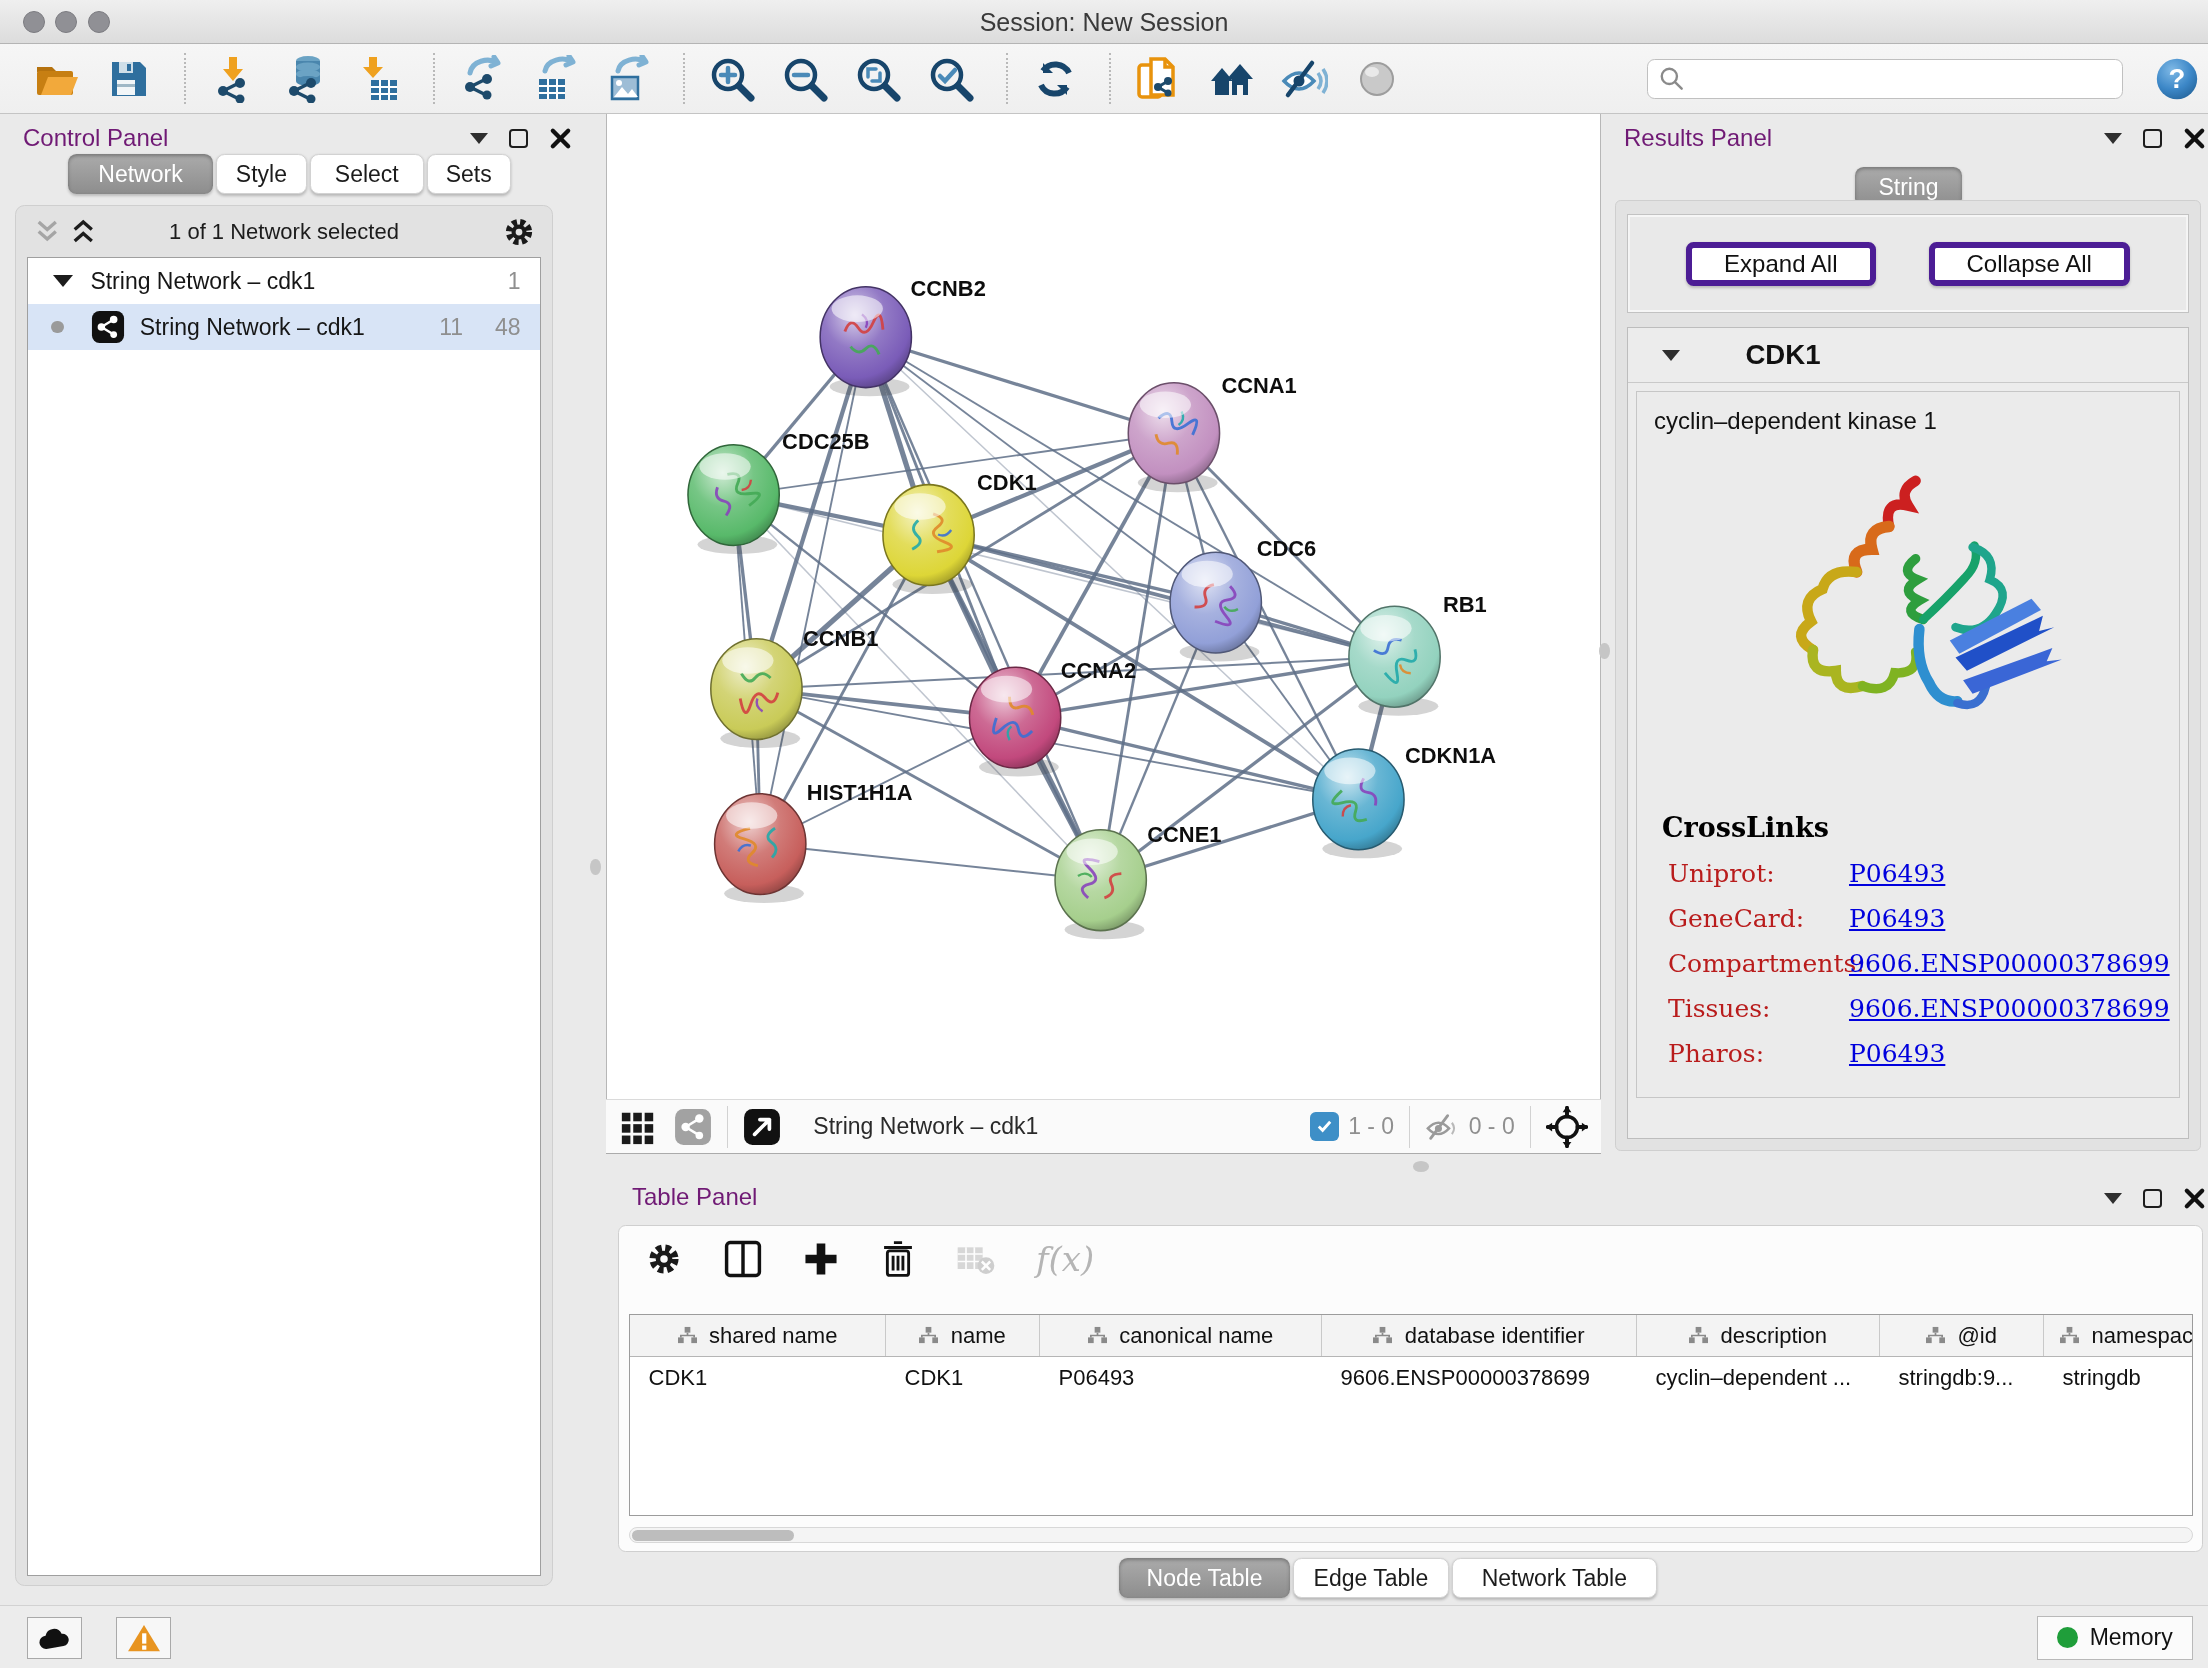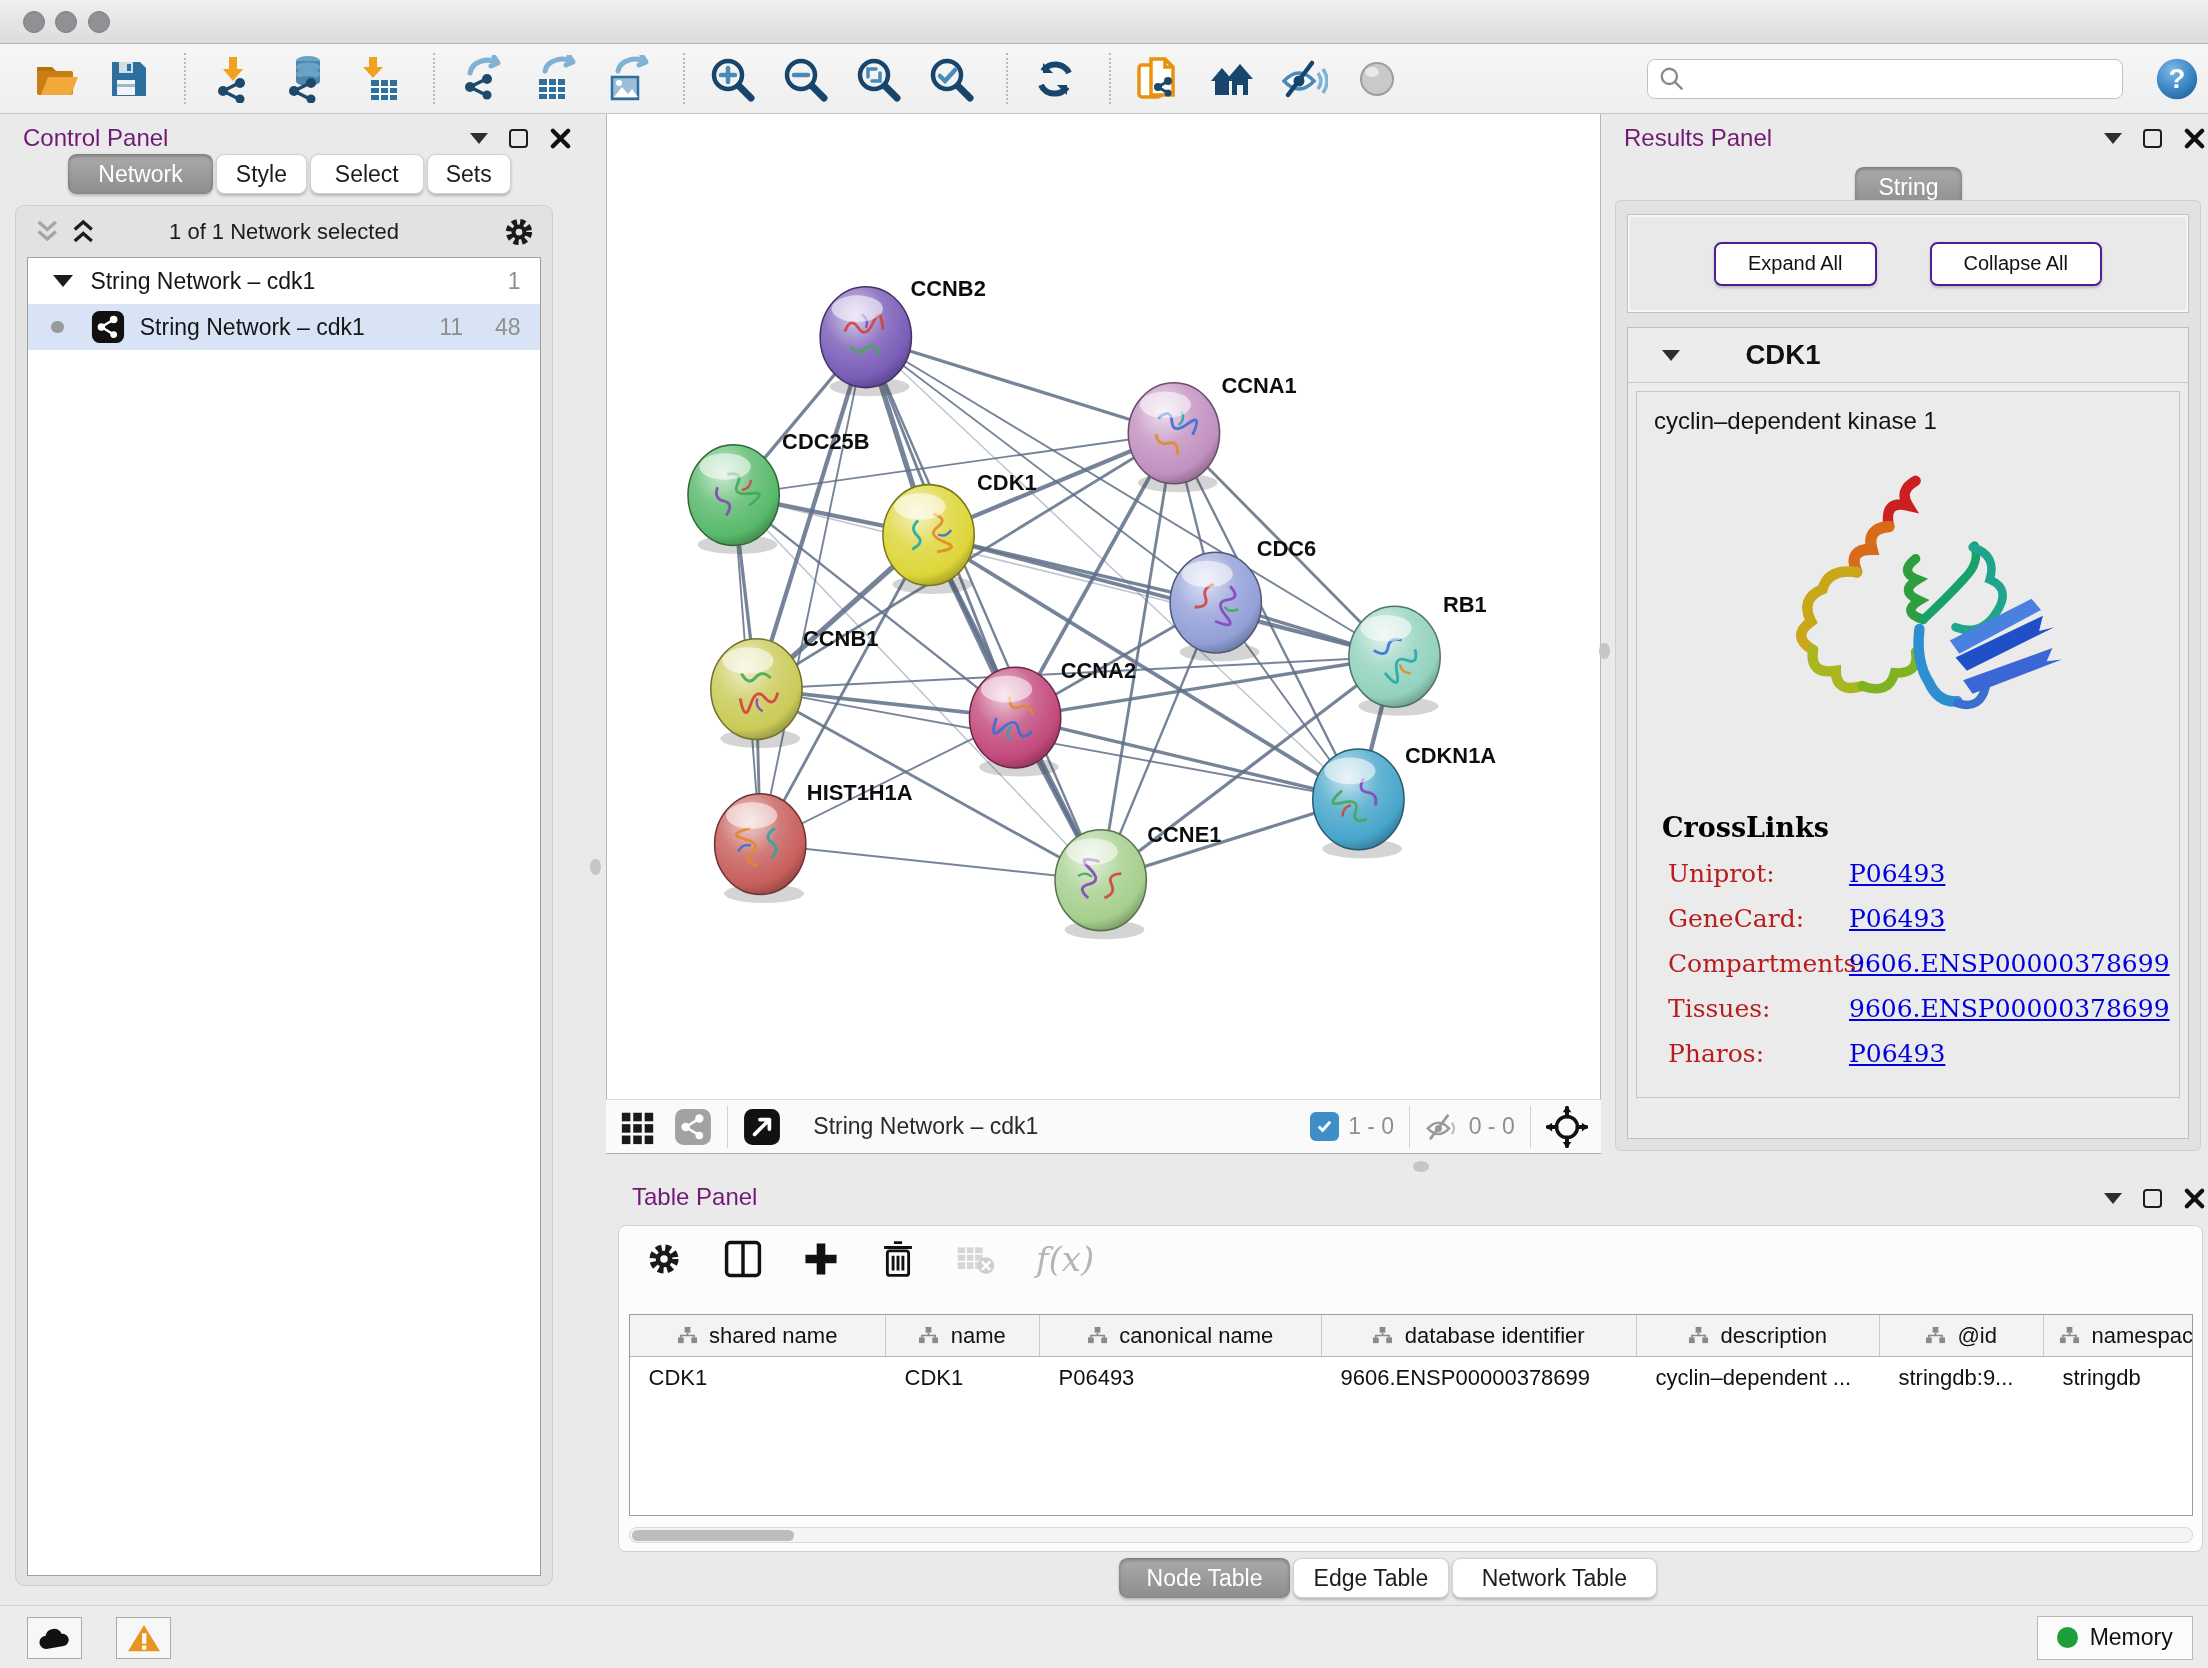--- a/index.html
+++ b/index.html
@@ -64,22 +64,22 @@
     align-items:center; justify-content:center; }
   .splitter-handle { position:absolute; background:#c6c6c6; border-radius:50%; }
 
   
   .rp-tab { position:absolute; left:1855px; top:167px; width:107px; }
   .rp-box { position:absolute; left:1615px; top:200px; width:586px; height:951px;
     background:#e2e2e2; border:1px solid #cfcfcf; border-radius:5.7px; }
   .rp-btnbox { position:absolute; left:11.4px; top:13.3px; right:11.4px; height:99px;
     background:#e9e9e9; border:1.9px solid #c2c2c2; box-shadow:inset 0 0 0 1.9px #f6f6f6;
     display:flex; align-items:center; justify-content:center; gap:53px; }
-  .rp-btn { height:44px; background:#fff; border:2px solid #4c1d95; border-radius:7.6px;
-    font-size:20px; color:#111; display:flex; align-items:center; justify-content:center;
+  .rp-btn { height:44px; background:#fff; border:6px solid #4c1d95; border-radius:7.6px;
+    font-size:24px; color:#111; display:flex; align-items:center; justify-content:center;
     box-shadow:0 1.9px 2.9px rgba(0,0,0,.2); padding:0 32px; }
   .rp-section { position:absolute; left:11.4px; top:126px; right:11.4px; bottom:11.4px;
     background:#ececec; border:1.4px solid #bdbdbd; }
   .rp-genehdr { position:absolute; left:0; top:0; right:0; height:55px; border-bottom:1px solid #c9c9c9;
     display:flex; align-items:center; }
   .rp-gene { font-size:27.6px; font-weight:bold; color:#111; margin-left:65px; }
   .rp-innerbox { position:absolute; left:7.6px; top:63px; right:7.6px; bottom:40px;
     background:#ebebeb; border:1px solid #c6c6c6; }
   .rp-desc { font-size:24px; color:#111; padding:15px 0 0 17px; }
   .crosslinks { font-family:"DejaVu Serif", serif; margin:44px 0 0 25px; }
@@ -119,20 +119,21 @@
 </style>
 </head>
 <body>
 
 <div class="screen">
 
   <div class="titlebar">
     <div class="traffic" style="left:23px"></div>
     <div class="traffic" style="left:55px"></div>
     <div class="traffic" style="left:88px"></div>
+    <div class="win-title">Session: New Session</div>
   </div>
 
   <div class="toolbar">
     <svg class="tbicon" viewBox="0 0 48 48">
       <path d="M5 12 h15 l5 5 h-20 z" fill="#b5720e"></path>
       <rect x="5" y="16" width="36" height="24" rx="2" fill="#c77f12"></rect>
       <path d="M9 40 L16 22 h30 L39 40 z" fill="#f2a93b"></path>
     </svg>
     <svg class="tbicon" viewBox="0 0 48 48">
       <path d="M7 7 h28 l6 6 v28 h-34 z" fill="#2f6f9e"></path>

